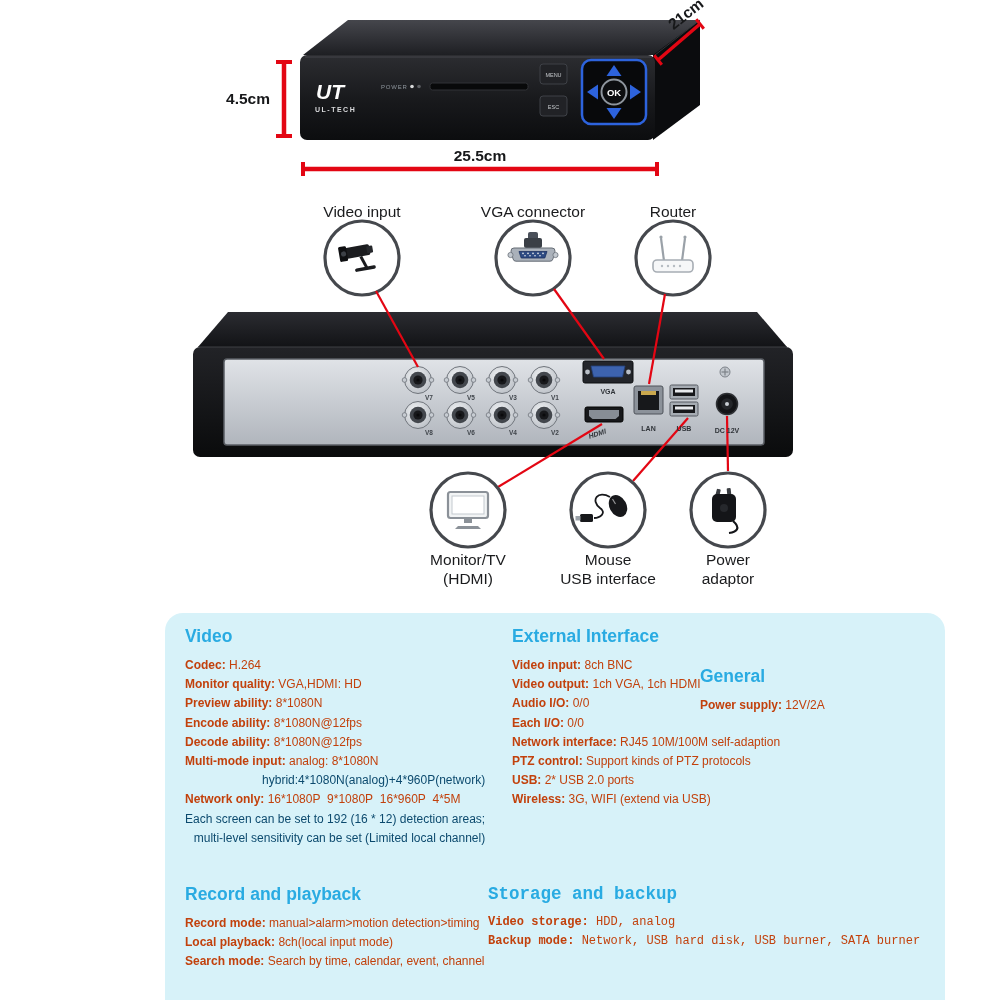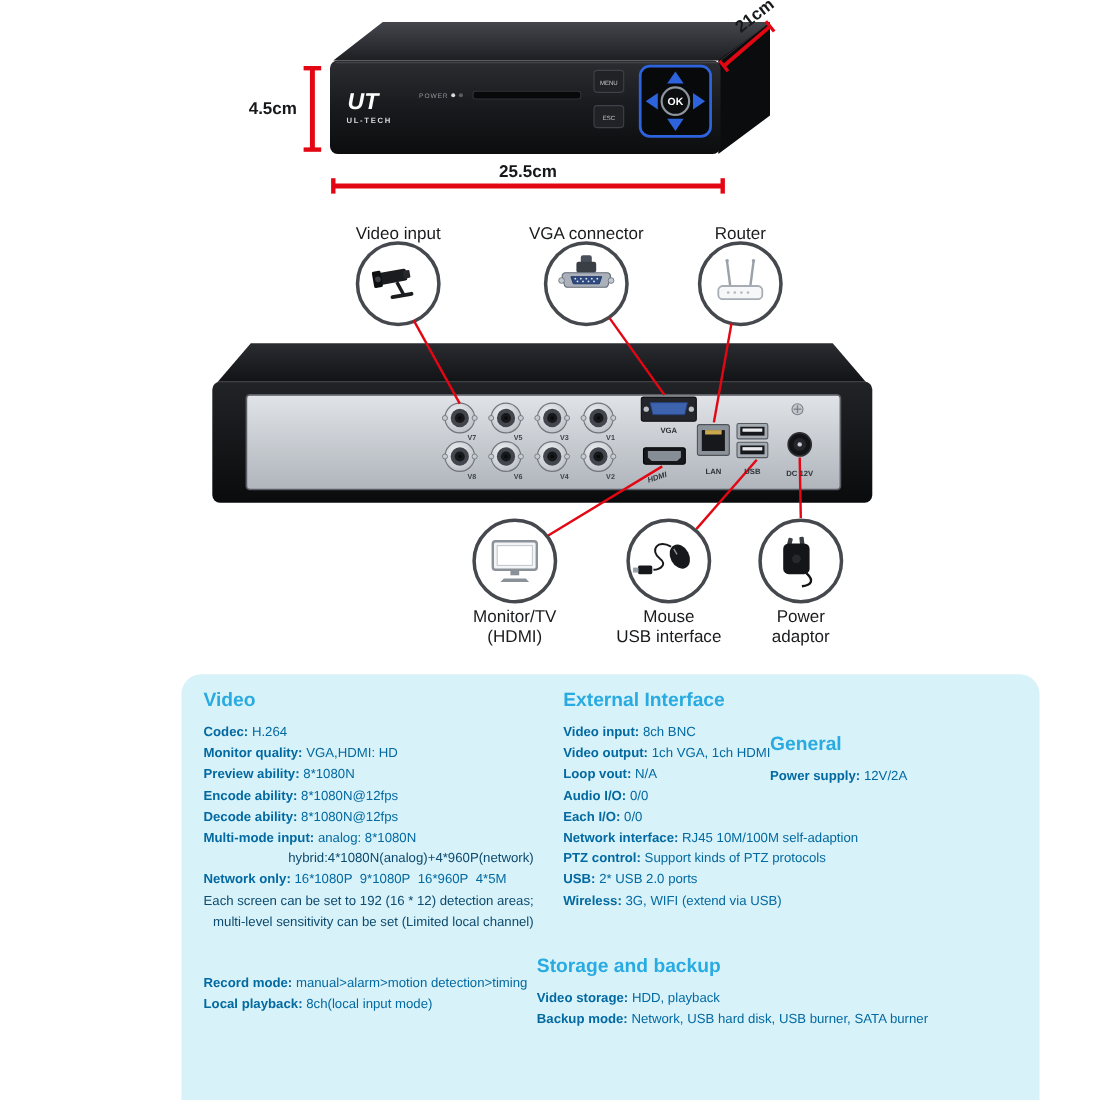--- a/index.html
+++ b/index.html
@@ -19,28 +19,28 @@
   .brand-sub { font-size:7px; fill:#d9dadc; letter-spacing:1.5px; font-weight:bold; }
   .panel-tiny { font-size:6px; fill:#8f969d; letter-spacing:0.8px; }
   .btn-label { font-size:5.5px; fill:#c3c6ca; text-anchor:middle; }
   .ok-label { font-size:9.5px; font-weight:bold; fill:#ffffff; text-anchor:middle; }
   .hdmi-label { font-size:7px; font-weight:bold; font-style:italic; fill:#2f3338; text-anchor:middle; }
 
   .spec-panel { position:absolute; left:165px; top:613px; width:780px; height:432px;
                 background:var(--panel-bg); border-radius:18px; }
   .spec-section { position:absolute; }
   .spec-section h2 { font-size:17.5px; color:var(--heading-blue); margin-bottom:9px; font-weight:bold; }
-  .spec-row { font-size:12px; line-height:19.2px; color:#0369a1; white-space:nowrap; }
+  .spec-row { font-size:12px; line-height:19.2px; color:#c2410c; white-space:nowrap; }
   .spec-row.plain { color:#0c4a6e;text-align:right; }
   .spec-label { font-weight:bold; }
   .sec-video   { left:20px;  top:13px; }
   .sec-external{ left:323px; top:13px;margin-left:24px; }
   .sec-general { left:535px; top:16px;margin-top:37px; }
   .sec-record  { left:20px;  top:271px; }
-  .sec-storage { left:323px; top:255px; }
+  .sec-storage { left:323px; top:271px;font-family:Liberation Mono, monospace; }
 </style>
 </head>
 <body>
 
 <div class="stage">
 
 <svg class="illustration" width="1000" height="608" viewBox="0 0 1000 608">
   <defs>
     <linearGradient id="gFrontTop" x1="0" y1="0" x2="0" y2="1">
       <stop offset="0" stop-color="#45464c"></stop>
@@ -304,43 +304,44 @@
           <div class="spec-row"><span class="spec-label">Network only:</span> <span class="spec-value">16*1080P&nbsp; 9*1080P&nbsp; 16*960P&nbsp; 4*5M</span></div>
           <div class="spec-row plain"><span class="spec-value">Each screen can be set to 192 (16 * 12) detection areas;</span></div>
           <div class="spec-row plain"><span class="spec-value">multi-level sensitivity can be set (Limited local channel)</span></div>
         </div>
   </section>
   <section class="spec-section sec-external">
     <h2>External Interface</h2>
     <div>
           <div class="spec-row"><span class="spec-label">Video input:</span> <span class="spec-value">8ch BNC</span></div>
           <div class="spec-row"><span class="spec-label">Video output:</span> <span class="spec-value">1ch VGA, 1ch HDMI</span></div>
-          <div class="spec-row"><span class="spec-label">Loop vout:</span> <span class="spec-value">N/A</span></div>
           <div class="spec-row"><span class="spec-label">Audio I/O:</span> <span class="spec-value">0/0</span></div>
           <div class="spec-row"><span class="spec-label">Each I/O:</span> <span class="spec-value">0/0</span></div>
           <div class="spec-row"><span class="spec-label">Network interface:</span> <span class="spec-value">RJ45 10M/100M self-adaption</span></div>
           <div class="spec-row"><span class="spec-label">PTZ control:</span> <span class="spec-value">Support kinds of PTZ protocols</span></div>
           <div class="spec-row"><span class="spec-label">USB:</span> <span class="spec-value">2* USB 2.0 ports</span></div>
           <div class="spec-row"><span class="spec-label">Wireless:</span> <span class="spec-value">3G, WIFI (extend via USB)</span></div>
         </div>
   </section>
   <section class="spec-section sec-general">
     <h2>General</h2>
     <div>
           <div class="spec-row"><span class="spec-label">Power supply:</span> <span class="spec-value">12V/2A</span></div>
         </div>
   </section>
   <section class="spec-section sec-record">
+    <h2>Record and playback</h2>
     <div>
           <div class="spec-row"><span class="spec-label">Record mode:</span> <span class="spec-value">manual&gt;alarm&gt;motion detection&gt;timing</span></div>
           <div class="spec-row"><span class="spec-label">Local playback:</span> <span class="spec-value">8ch(local input mode)</span></div>
+          <div class="spec-row"><span class="spec-label">Search mode:</span> <span class="spec-value">Search by time, calendar, event, channel</span></div>
         </div>
   </section>
   <section class="spec-section sec-storage">
     <h2>Storage and backup</h2>
     <div>
-          <div class="spec-row"><span class="spec-label">Video storage:</span> <span class="spec-value">HDD, playback</span></div>
+          <div class="spec-row"><span class="spec-label">Video storage:</span> <span class="spec-value">HDD, analog</span></div>
           <div class="spec-row"><span class="spec-label">Backup mode:</span> <span class="spec-value">Network, USB hard disk, USB burner, SATA burner</span></div>
         </div>
   </section>
 </div>
 
 </div>
 
 </body></html>

